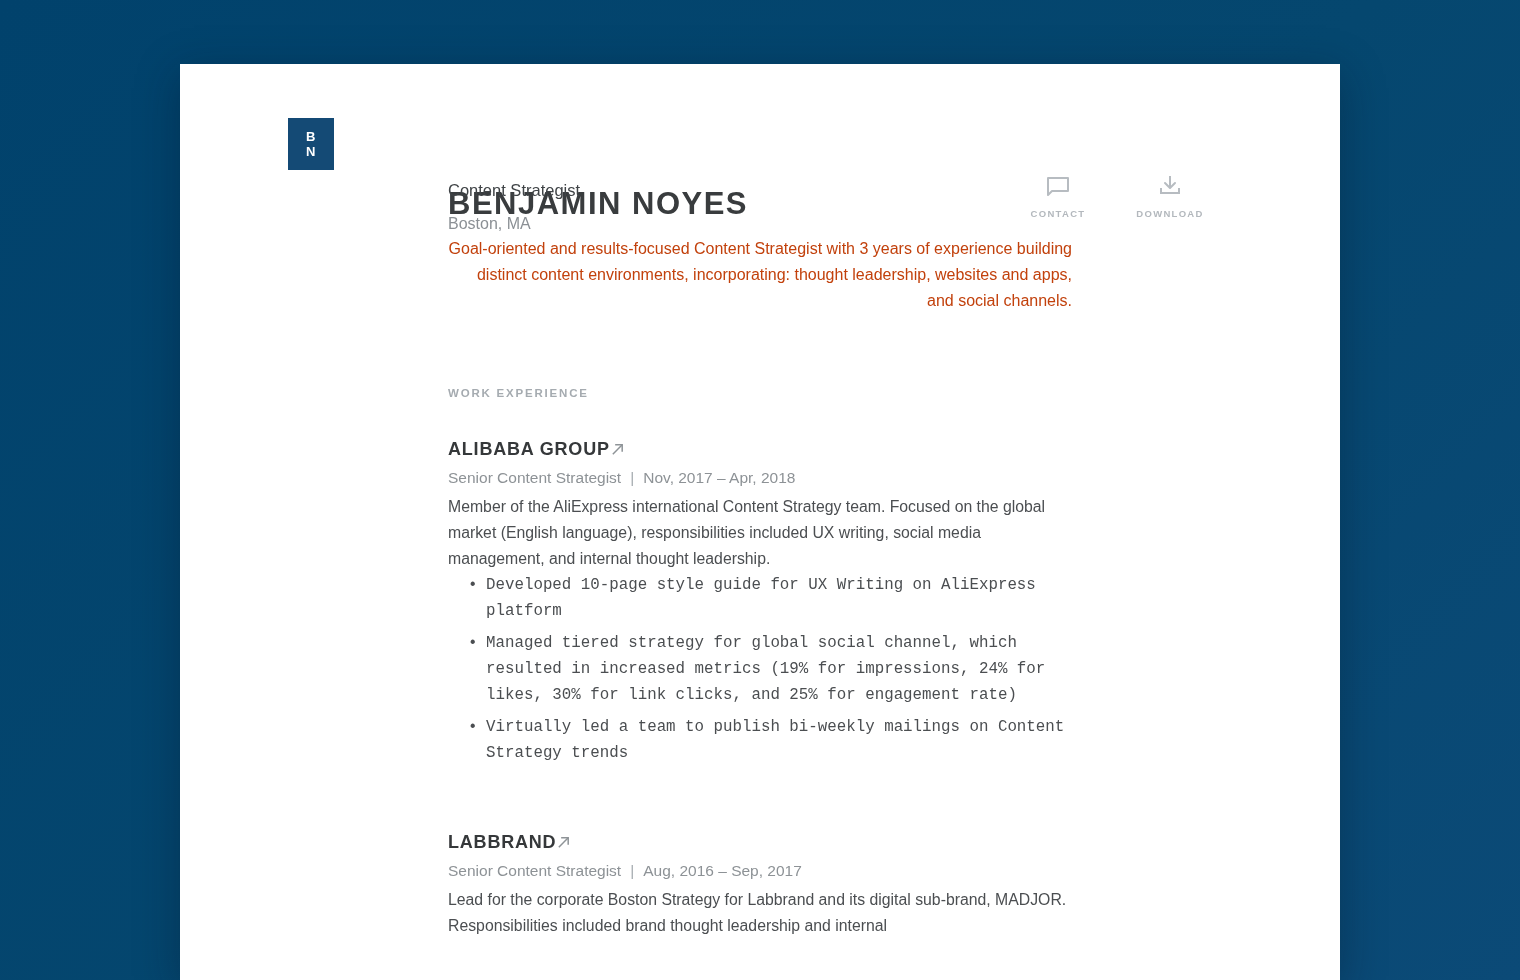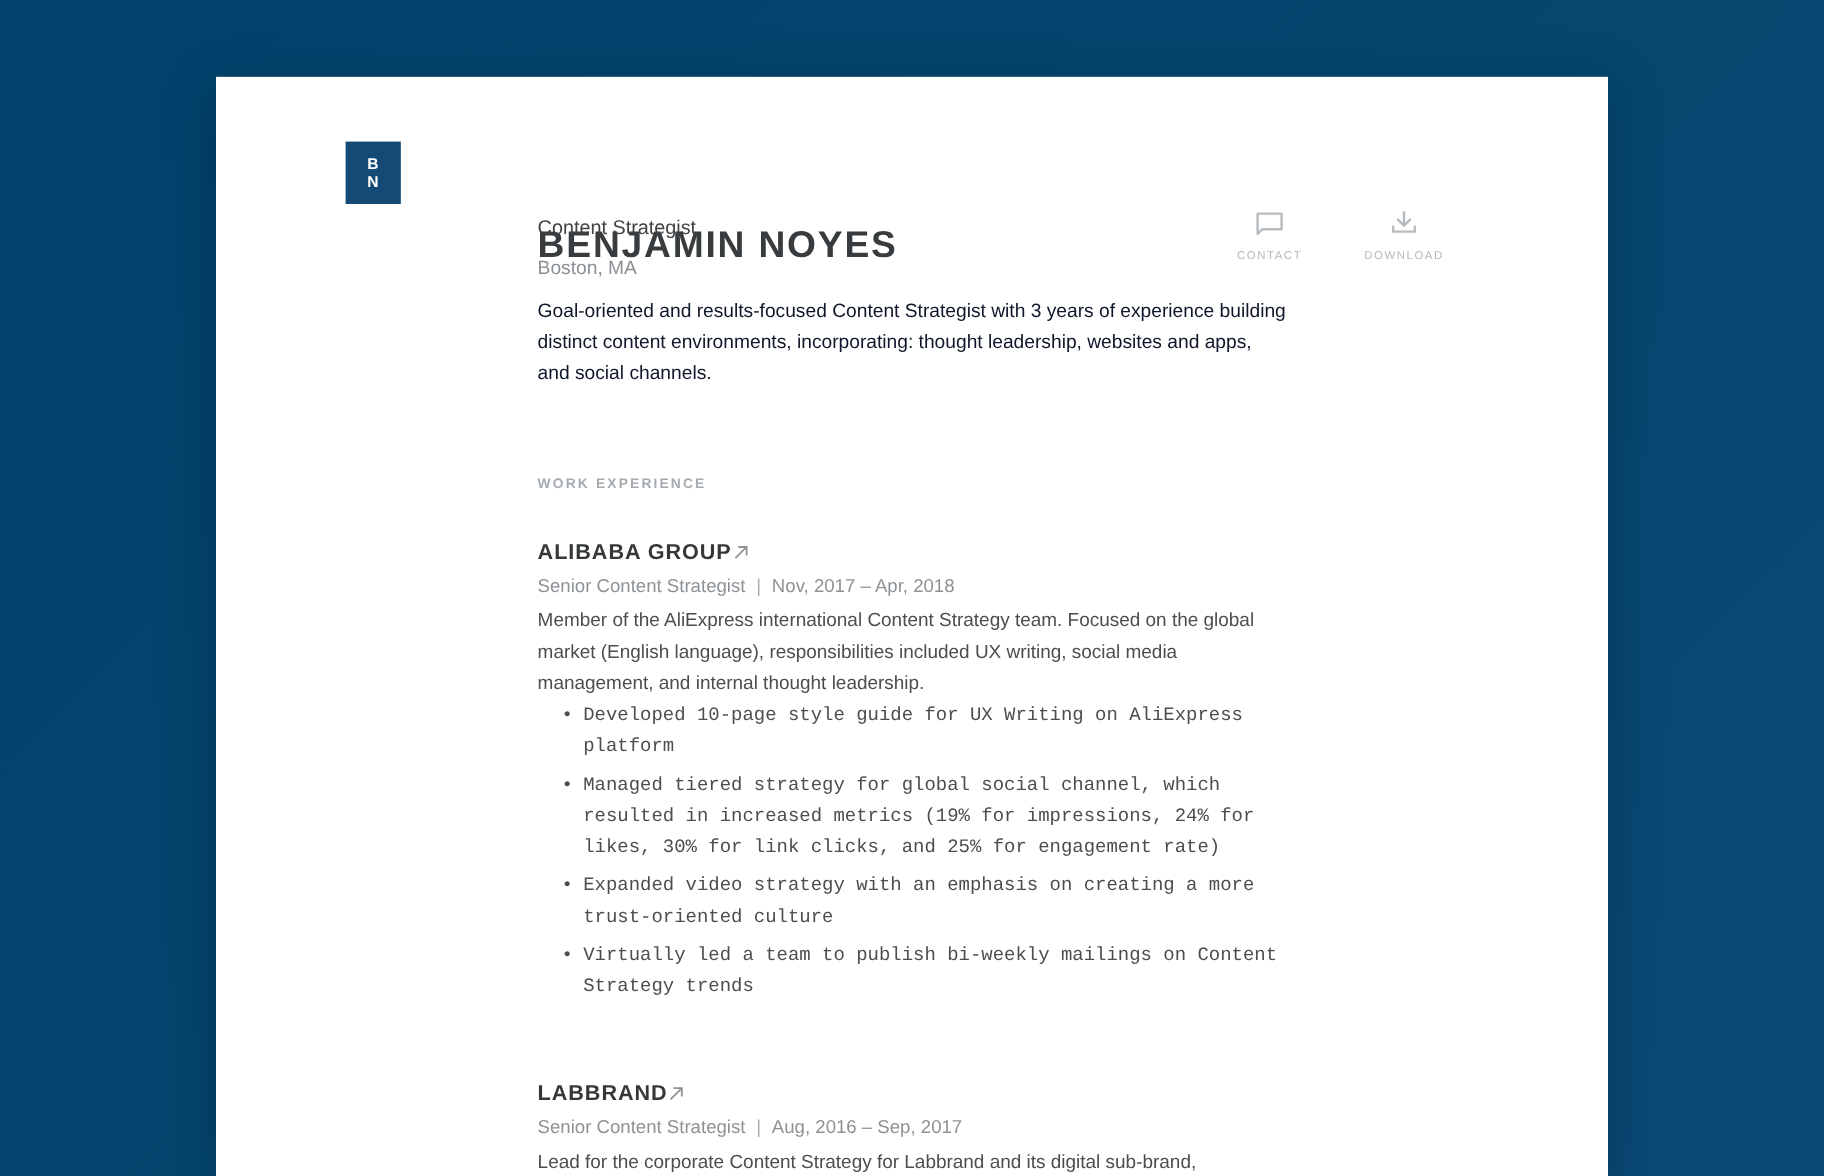--- a/index.html
+++ b/index.html
@@ -37,32 +37,32 @@
   }
   .actions { position:absolute; top:110px; left:838px; display:flex; gap:32px; }
   .action {
     width:80px;
     background:none; border:none; cursor:pointer;
     display:flex; flex-direction:column; align-items:center;
     font-family:inherit;
   }
   .action svg { display:block; margin-bottom:10px; }
   .action-label {
-    font-size:9.5px; font-weight:normal; letter-spacing:1.3px;
+    font-size:9.5px; font-weight:bold; letter-spacing:1.3px;
     color:#b3b8bd;
   }
   
   .content {
     position:absolute; left:268px; top:0;
     width:624px;
     padding-top:116px;
   }
   .job-title { font-size:16.5px; color:#3f4346; line-height:20px; }
   .location  { margin-top:14px; font-size:16px; color:#8b9095; line-height:20px; }
-  .summary   { margin-top:13px; font-size:16px; color:#0f172a; line-height:26px; }
+  .summary   { margin-top:2px; font-size:16px; color:#c2410c; line-height:26px;text-align:right; }
   .section-label {
     margin-top:73px;
     font-size:11.5px; font-weight:bold; letter-spacing:1.8px;
     color:#a5abb0;
   }
   .company {
     margin-top:40px;
     font-size:18px; font-weight:bold; letter-spacing:.8px;
     color:#35383a;
     display:flex; align-items:center; gap:0;
@@ -130,33 +130,32 @@
           <path d="M5.5 3 H13 V10.5"></path>
         </svg>
       </h2>
       <div class="meta">
         <span>Senior Content Strategist</span><span class="pipe">|</span><span>Nov, 2017 – Apr, 2018</span>
       </div>
       <p class="desc">Member of the AliExpress international Content Strategy team. Focused on the global market (English language), responsibilities included UX writing, social media management, and internal thought leadership.</p>
       <ul class="bullets">
         <li>Developed 10-page style guide for UX Writing on AliExpress platform</li>
         <li>Managed tiered strategy for global social channel, which resulted in increased metrics (19% for impressions, 24% for likes, 30% for link clicks, and 25% for engagement rate)</li>
-        <li>Expanded video strategy with an emphasis on creating a more trust-oriented culture</li>
         <li>Virtually led a team to publish bi-weekly mailings on Content Strategy trends</li>
       </ul>
     </section>
 
     <section class="entry entry-2">
       <h2 class="company">
         <span>LABBRAND</span>
         <svg width="15" height="15" viewBox="0 0 16 16" fill="none" stroke="#8e9397" stroke-width="1.6">
           <path d="M3 13 L13 3"></path>
           <path d="M5.5 3 H13 V10.5"></path>
         </svg>
       </h2>
       <div class="meta">
         <span>Senior Content Strategist</span><span class="pipe">|</span><span>Aug, 2016 – Sep, 2017</span>
       </div>
-      <p class="desc">Lead for the corporate Content Strategy for Labbrand and its digital sub-brand, MADJOR. Responsibilities included brand thought leadership and internal</p>
+      <p class="desc">Lead for the corporate Boston Strategy for Labbrand and its digital sub-brand, MADJOR. Responsibilities included brand thought leadership and internal</p>
     </section>
 
   </div>
 </div>
 
 </body></html>

